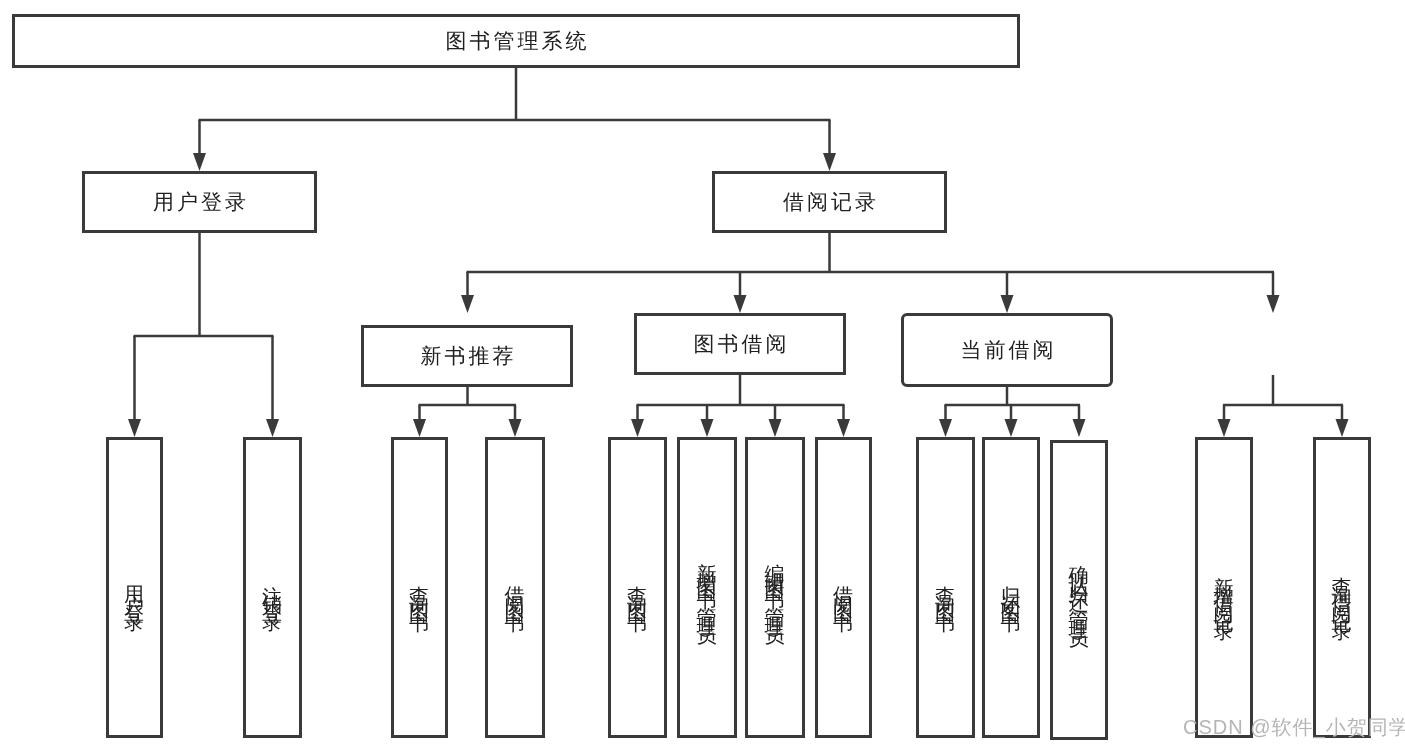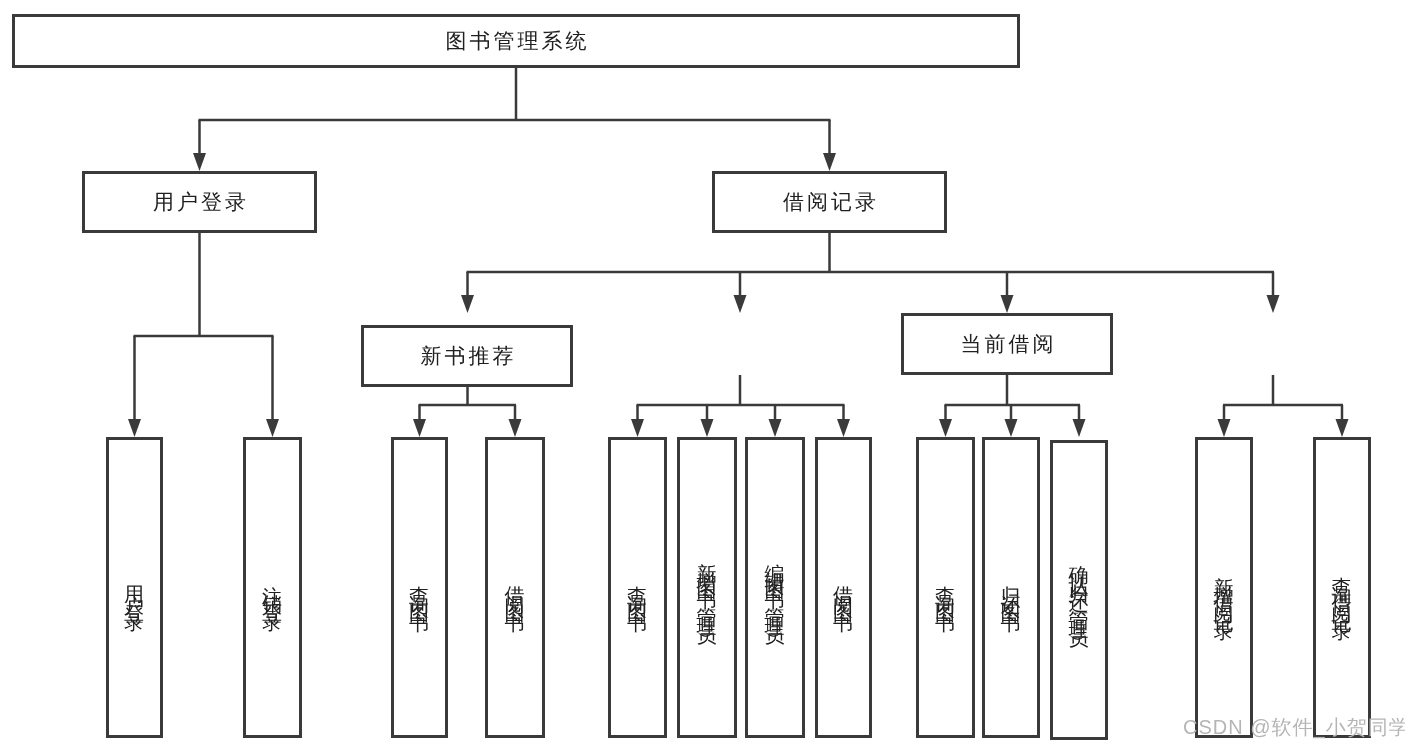--- a/index.html
+++ b/index.html
@@ -121,21 +121,22 @@
     <line x1="1342" y1="405" x2="1342" y2="425"></line>
     <polygon points="1335.5,419 1348.5,419 1342,437"></polygon>
   </svg>
 
   <div class="node h" style="left:12px; top:14px; width:1008px; height:54px;">图书管理系统</div>
 
   <div class="node h" style="left:82px; top:171px; width:235px; height:62px;">用户登录</div>
   <div class="node h" style="left:712px; top:171px; width:235px; height:62px;">借阅记录</div>
 
   <div class="node h" style="left:361px; top:313px; width:212px; height:62px;margin-top:12px;">新书推荐</div>
-  <div class="node h" style="left:901px; top:313px; width:212px; height:62px;">当前借阅</div>
+  <div class="node h" style="left:634px; top:313px; width:212px; height:62px;">图书借阅</div>
+  <div class="node h" style="left:901px; top:313px; width:212px; height:74px;border-radius:6px;">当前借阅</div>
 
   <div class="node v" style="left:106px; top:437px; width:57px; height:301px;">用户登录</div>
   <div class="node v" style="left:243px; top:437px; width:59px; height:301px;">注销登录</div>
 
   <div class="node v" style="left:391px; top:437px; width:57px; height:301px;">查询图书</div>
   <div class="node v" style="left:485px; top:437px; width:60px; height:301px;">借阅图书</div>
 
   <div class="node v" style="left:608px; top:437px; width:59px; height:301px;">查询图书</div>
   <div class="node v" style="left:677px; top:437px; width:60px; height:301px;">新增图书（管理员）</div>
   <div class="node v" style="left:745px; top:437px; width:60px; height:301px;">编辑图书（管理员）</div>

